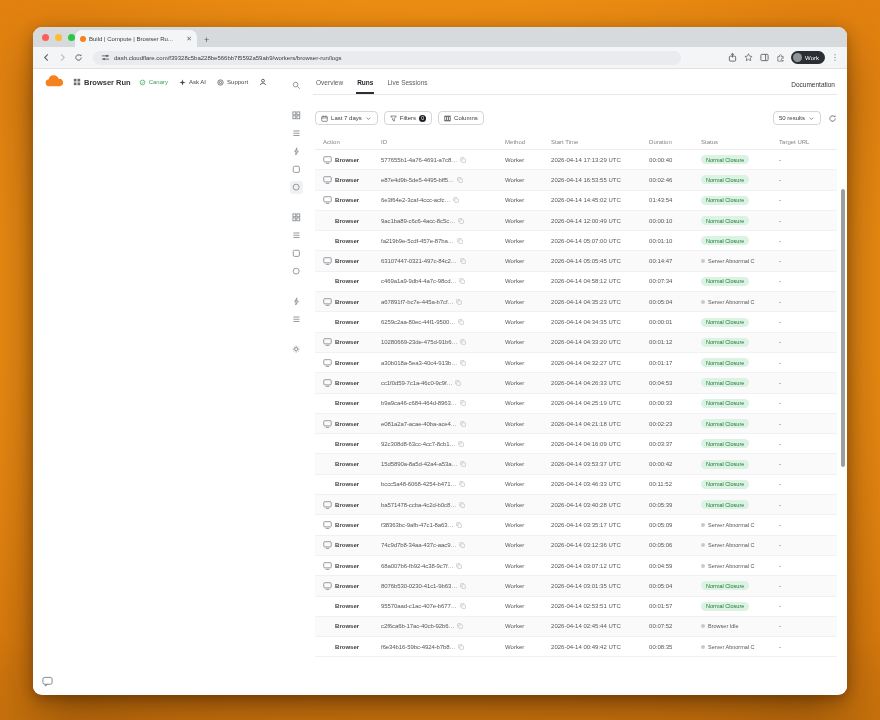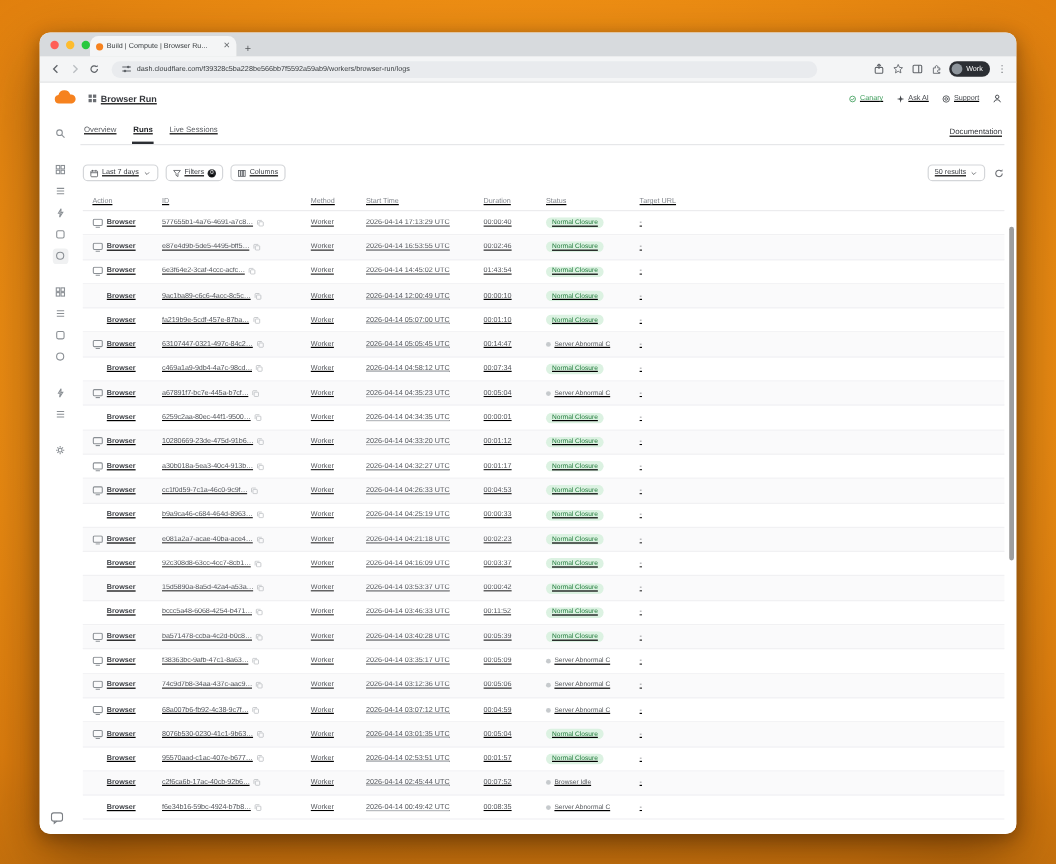--- a/index.html
+++ b/index.html
@@ -36,21 +36,21 @@
     flex:1; height:14px; background:#e9ebee; border-radius:8px; display:flex; align-items:center;
     gap:4px; padding:0 7px; margin:0 4px; max-width:588px;
   }
   .url-text { font-size:6px; color:#3c4043; white-space:nowrap; overflow:hidden; }
   .tb-right { display:flex; align-items:center; gap:6px; margin-left:auto; }
   .profile-pill { height:13px; background:#2b2e33; border-radius:7px; display:flex; align-items:center; gap:3px; padding:0 6px 0 2px; }
   .profile-pill .avatar { width:9px; height:9px; border-radius:50%; background:#8e959c; }
   .profile-pill .pname { font-size:6px; color:#fff; }
   .dots { font-size:8px; color:#5f6368; letter-spacing:0; line-height:1; }
   
-  .page { height:625px; background:#fff; position:relative; display:flex; flex-direction:column;text-decoration:underline; }
+  .page { height:625px; background:#fff; position:relative; display:flex; flex-direction:row; }
   .page-header { height:26px; display:flex; align-items:center; padding:0 12px; gap:8px; flex:none; }
   .cf-logo svg { width:20px; height:10px; display:block; }
   .app-title { display:flex; align-items:center; gap:3px; }
   .app-title .ttl { font-size:7.5px; font-weight:700; color:#33353a; }
   .ph-right { margin-left:auto; display:flex; align-items:center; gap:11px; }
   .ph-item { display:flex; align-items:center; gap:3px; font-size:6px; color:#44474c; }
   .canary { color:#3f9d5c; }
   .page-body { flex:1; display:flex; min-height:0; }
   
   .rail { width:34px; flex:none; display:flex; flex-direction:column; align-items:center; padding-top:10px; gap:5px; }

